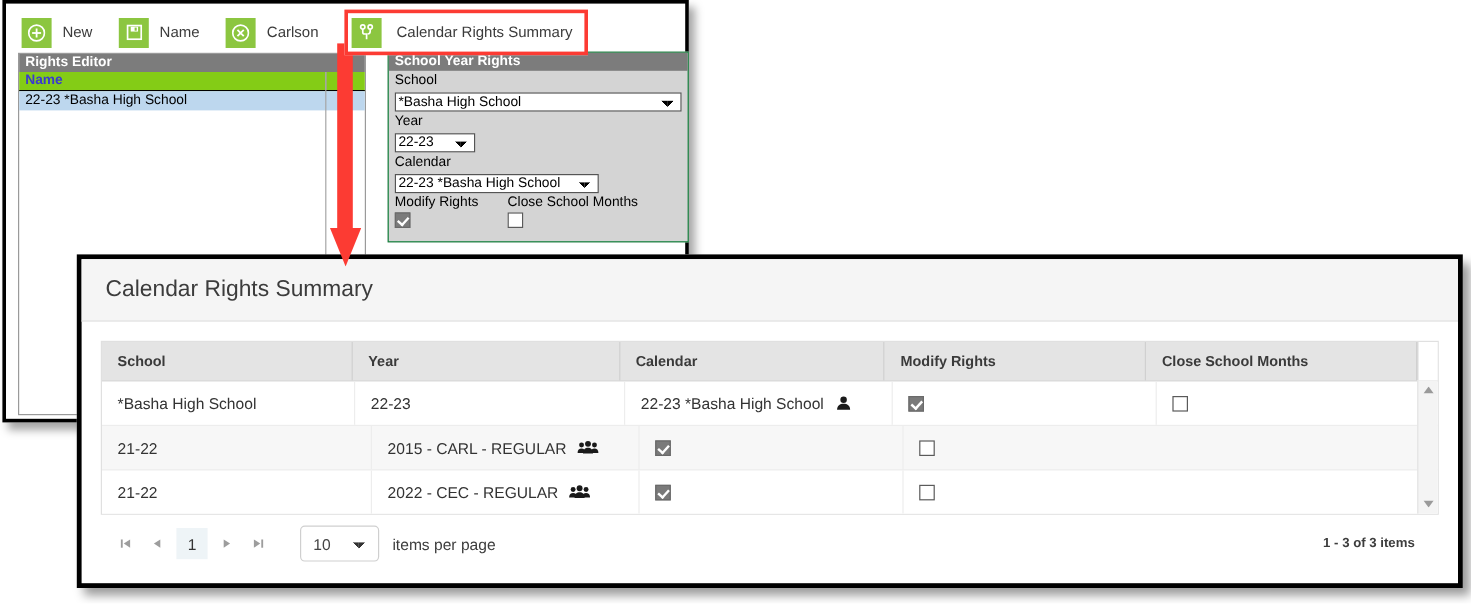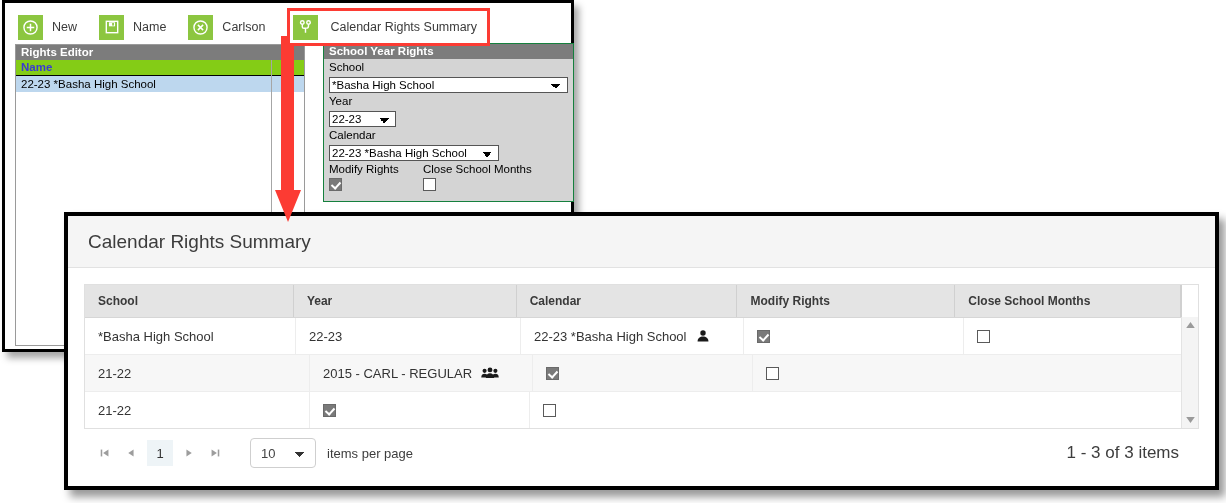--- a/index.html
+++ b/index.html
@@ -404,23 +404,24 @@
     background-repeat: no-repeat;
     cursor: pointer;
   }
   #items-per-page-label {
     font-size: 13px;
     color: #3d3d3d;
     margin-left: 11px;
   }
   #item-count {
     margin-left: auto;
-    font-size: 17px;
+    font-size: 11px;
     color: #3d3d3d;
     padding-right: 14px;
+    font-weight: bold;
   }
 </style>
 </head>
 <body>
 
 <div id="app-window">
 
   <div id="toolbar">
 
     <button class="tool-btn" id="btn-new">
@@ -577,20 +578,33 @@
           <div class="td col-modify">
             <span class="cbx checked"></span>
           </div>
           <div class="td col-close c-last">
             <span class="cbx unchecked"></span>
           </div>
         </div>
 
         <div class="data-row">
           <div class="td col-year">21-22</div>
+          <div class="td col-calendar">
+            <span>2022 - CEC - REGULAR</span>
+            <span class="cal-icon">
+              <svg width="18" height="14" viewBox="0 0 22 16" aria-hidden="true">
+                <circle cx="4.4" cy="5.4" r="2.5" fill="#1a1a1a"></circle>
+                <path d="M0.3 13.6 C0.3 10.3 2.2 9 4.4 9 C6.6 9 8.5 10.3 8.5 13.6 Z" fill="#1a1a1a"></path>
+                <circle cx="17.6" cy="5.4" r="2.5" fill="#1a1a1a"></circle>
+                <path d="M13.5 13.6 C13.5 10.3 15.4 9 17.6 9 C19.8 9 21.7 10.3 21.7 13.6 Z" fill="#1a1a1a"></path>
+                <circle cx="11" cy="4.2" r="3" fill="#1a1a1a"></circle>
+                <path d="M5.9 14 C5.9 10 8.2 8.2 11 8.2 C13.8 8.2 16.1 10 16.1 14 Z" fill="#1a1a1a"></path>
+              </svg>
+            </span>
+          </div>
           <div class="td col-modify">
             <span class="cbx checked"></span>
           </div>
           <div class="td col-close c-last">
             <span class="cbx unchecked"></span>
           </div>
         </div>
 
       </div>
 

